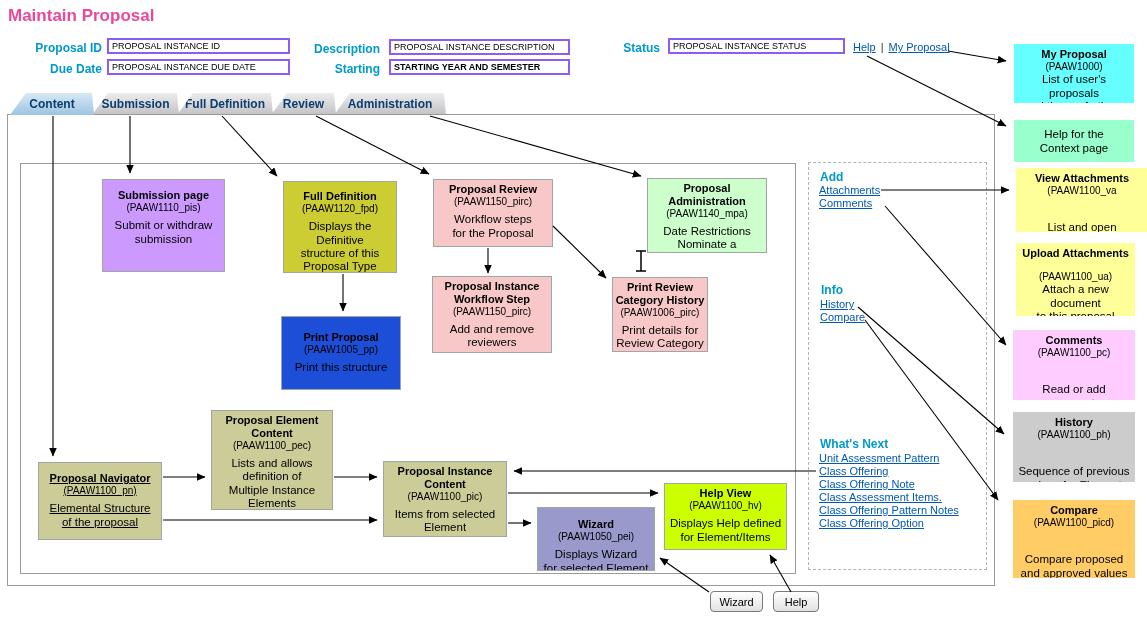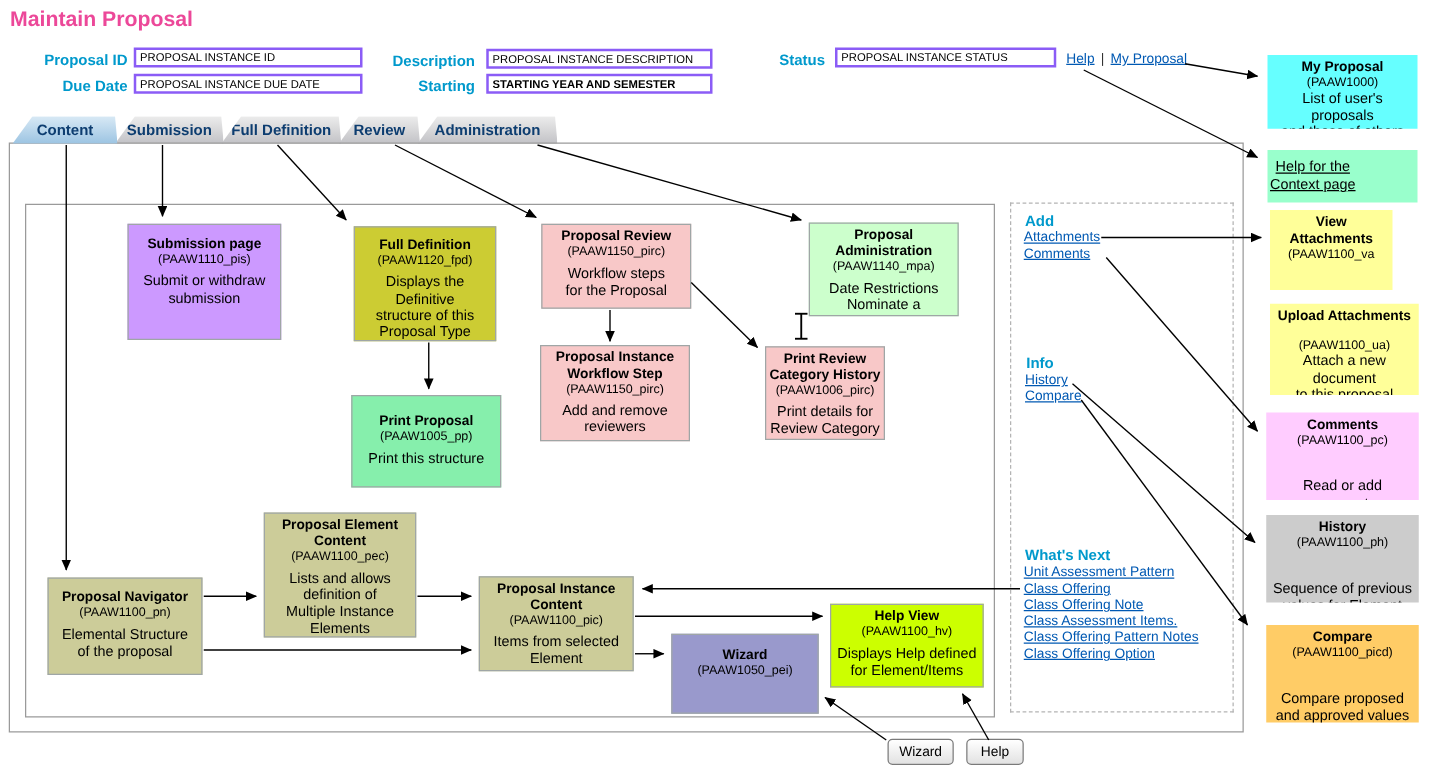--- a/index.html
+++ b/index.html
@@ -29,21 +29,21 @@
   .frame.dashed{border:1px dashed #b4b4b4;}
 
   
   .box{position:absolute;box-sizing:border-box;border:1px solid #9fa6a6;
        text-align:center;line-height:1.16;padding:3px 2px;overflow:hidden;}
   .box .t{font-weight:bold;font-size:11px;white-space:pre-line;}
   .box .c{font-size:10px;}
   .box .b{font-size:11.5px;margin-top:6px;white-space:pre-line;}
   .rbox{border:none;padding-top:4px;}
   .rbox .b{margin-top:25px;}
-  .centered{display:flex;align-items:center;text-decoration:underline;}
+  .centered{display:flex;align-items:center;justify-content:center;}
   .centered .b{margin-top:0;}
   .gap{margin-top:11px;}
   .nogap{margin-top:1px !important;}
 
   
   .hdr{position:absolute;color:#0099CC;font-weight:bold;font-size:12px;}
   .plink{position:absolute;font-size:11px;color:#0059b3;text-decoration:underline;cursor:pointer;white-space:nowrap;}
 
   
   .btn{position:absolute;height:21px;box-sizing:border-box;border:1px solid #7a7a7a;border-radius:4px;
@@ -108,21 +108,21 @@
 </div>
 
 <div class="box" style="left: 647px; top: 178px; width: 120px; height: 75px; background-color: rgb(204, 255, 204);">
   <div class="t">Proposal Administration</div>
   <div class="c">(PAAW1140_mpa)</div>
   <div class="b">Date Restrictions
 Nominate a replacement
 Add or delete Editors</div>
 </div>
 
-<div class="box" style="left: 281px; top: 316px; width: 120px; height: 74px; padding-top: 14px; background-color: #86efac;">
+<div class="box" style="left: 281px; top: 316px; width: 120px; height: 74px; padding-top: 14px; background-color: #1d4ed8;">
   <div class="t">Print Proposal</div>
   <div class="c">(PAAW1005_pp)</div>
   <div class="b">Print this structure</div>
 </div>
 
 <div class="box" style="left: 432px; top: 276px; width: 120px; height: 77px; background-color: rgb(248, 200, 200);">
   <div class="t">Proposal Instance
 Workflow Step</div>
   <div class="c">(PAAW1150_pirc)</div>
   <div class="b">Add and remove
@@ -130,21 +130,21 @@
 </div>
 
 <div class="box" style="left: 612px; top: 277px; width: 96px; height: 75px; background-color: rgb(248, 200, 200);">
   <div class="t">Print Review
 Category History</div>
   <div class="c">(PAAW1006_pirc)</div>
   <div class="b">Print details for
 Review Category</div>
 </div>
 
-<div class="box" style="left: 38px; top: 462px; width: 124px; height: 78px; padding-top: 9px; background-color: rgb(204, 204, 153);">
+<div class="box" style="left: 38px; top: 462px; width: 124px; height: 78px; padding-top: 9px; background-color: rgb(204, 204, 153); text-decoration: underline;">
   <div class="t">Proposal Navigator</div>
   <div class="c">(PAAW1100_pn)</div>
   <div class="b">Elemental Structure
 of the proposal</div>
 </div>
 
 <div class="box" style="left: 211px; top: 410px; width: 122px; height: 100px; background-color: rgb(204, 204, 153);">
   <div class="t">Proposal Element Content</div>
   <div class="c">(PAAW1100_pec)</div>
   <div class="b">Lists and allows
@@ -156,20 +156,22 @@
 <div class="box" style="left: 383px; top: 461px; width: 124px; height: 76px; background-color: rgb(204, 204, 153);">
   <div class="t">Proposal Instance Content</div>
   <div class="c">(PAAW1100_pic)</div>
   <div class="b">Items from selected
 Element</div>
 </div>
 
 <div class="box" style="left: 537px; top: 507px; width: 118px; height: 64px; padding-top: 10px; background-color: rgb(153, 153, 204);">
   <div class="t">Wizard</div>
   <div class="c">(PAAW1050_pei)</div>
+  <div class="b">Displays Wizard
+for selected Element</div>
 </div>
 
 <div class="box" style="left: 664px; top: 483px; width: 123px; height: 67px; background-color: rgb(204, 255, 0);">
   <div class="t">Help View</div>
   <div class="c">(PAAW1100_hv)</div>
   <div class="b">Displays Help defined
 for Element/Items</div>
 </div>
 
 <div class="box rbox" style="left: 1014px; top: 44px; width: 120px; height: 59px; background-color: rgb(102, 255, 255);">
@@ -177,21 +179,21 @@
   <div class="c">(PAAW1000)</div>
   <div class="b nogap">List of user's proposals
 and those of others</div>
 </div>
 
 <div class="box rbox centered" style="left: 1014px; top: 120px; width: 120px; height: 42px; background-color: rgb(153, 255, 204);">
   <div class="b">Help for the
 Context page</div>
 </div>
 
-<div class="box rbox" style="left: 1016px; top: 168px; width: 98px; height: 64px; background-color: rgb(255, 255, 153);">
+<div class="box rbox" style="left: 1016px; top: 168px; width: 132px; height: 64px; background-color: rgb(255, 255, 153);">
   <div class="t">View Attachments</div>
   <div class="c">(PAAW1100_va</div>
   <div class="b">List and open
 attached documents</div>
 </div>
 
 <div class="box rbox" style="left: 1016px; top: 243px; width: 119px; height: 73px; background-color: rgb(255, 255, 153);">
   <div class="t">Upload Attachments</div>
   <div class="c gap">(PAAW1100_ua)</div>
   <div class="b nogap">Attach a new

